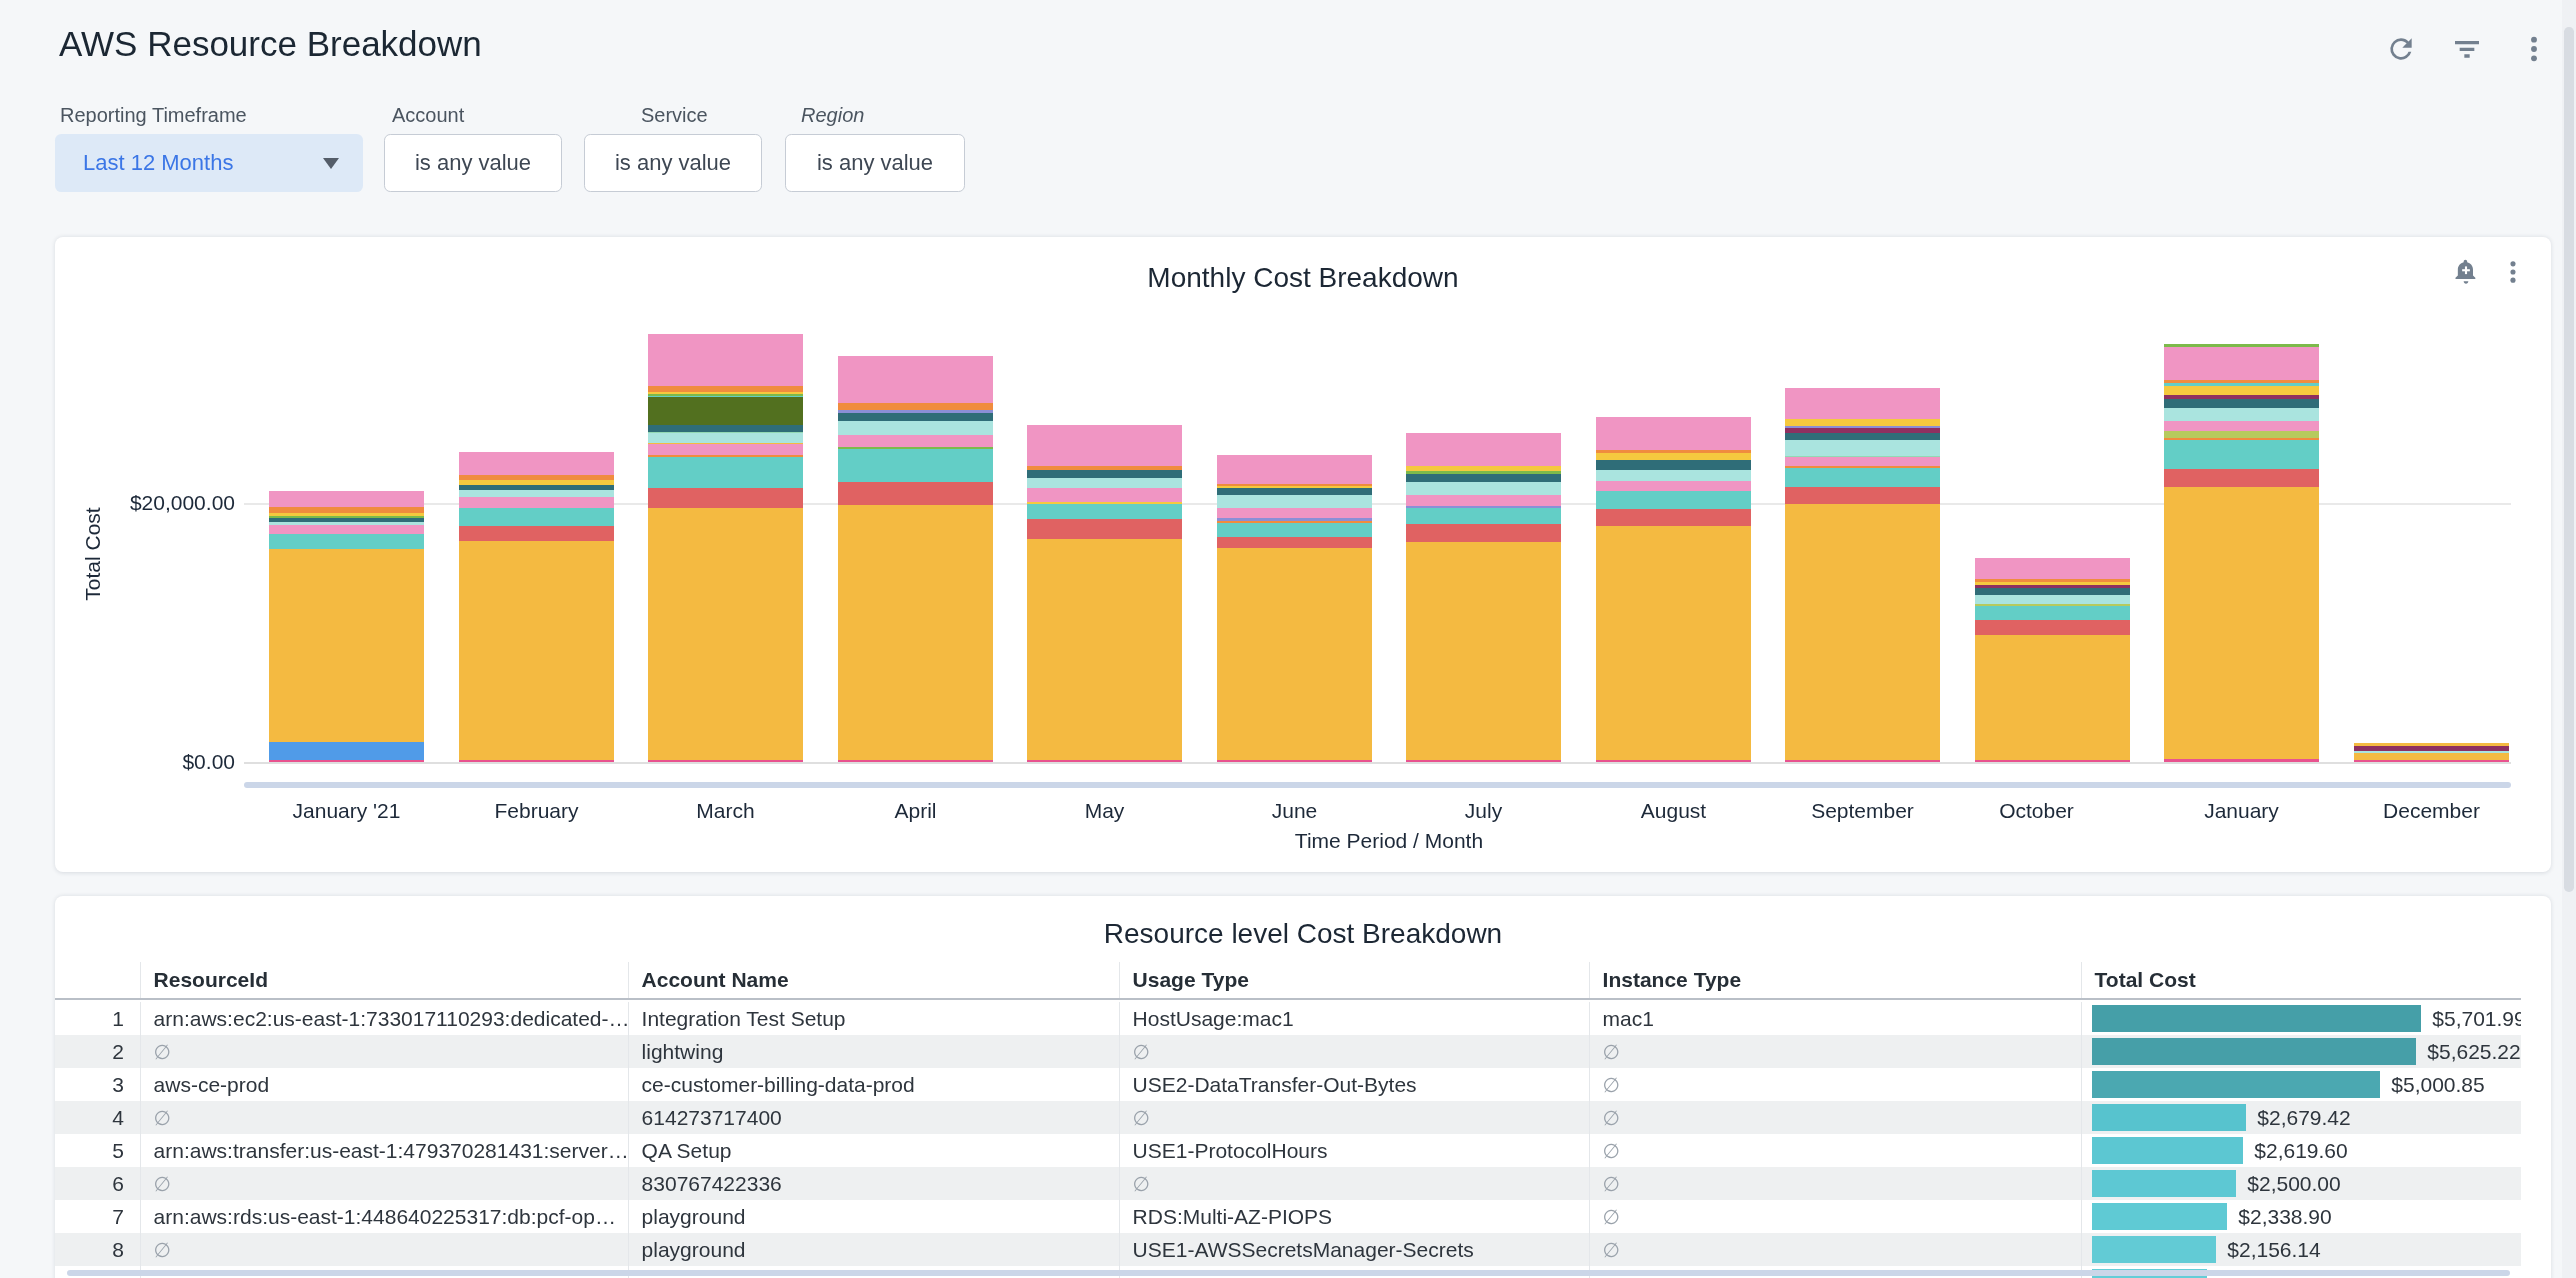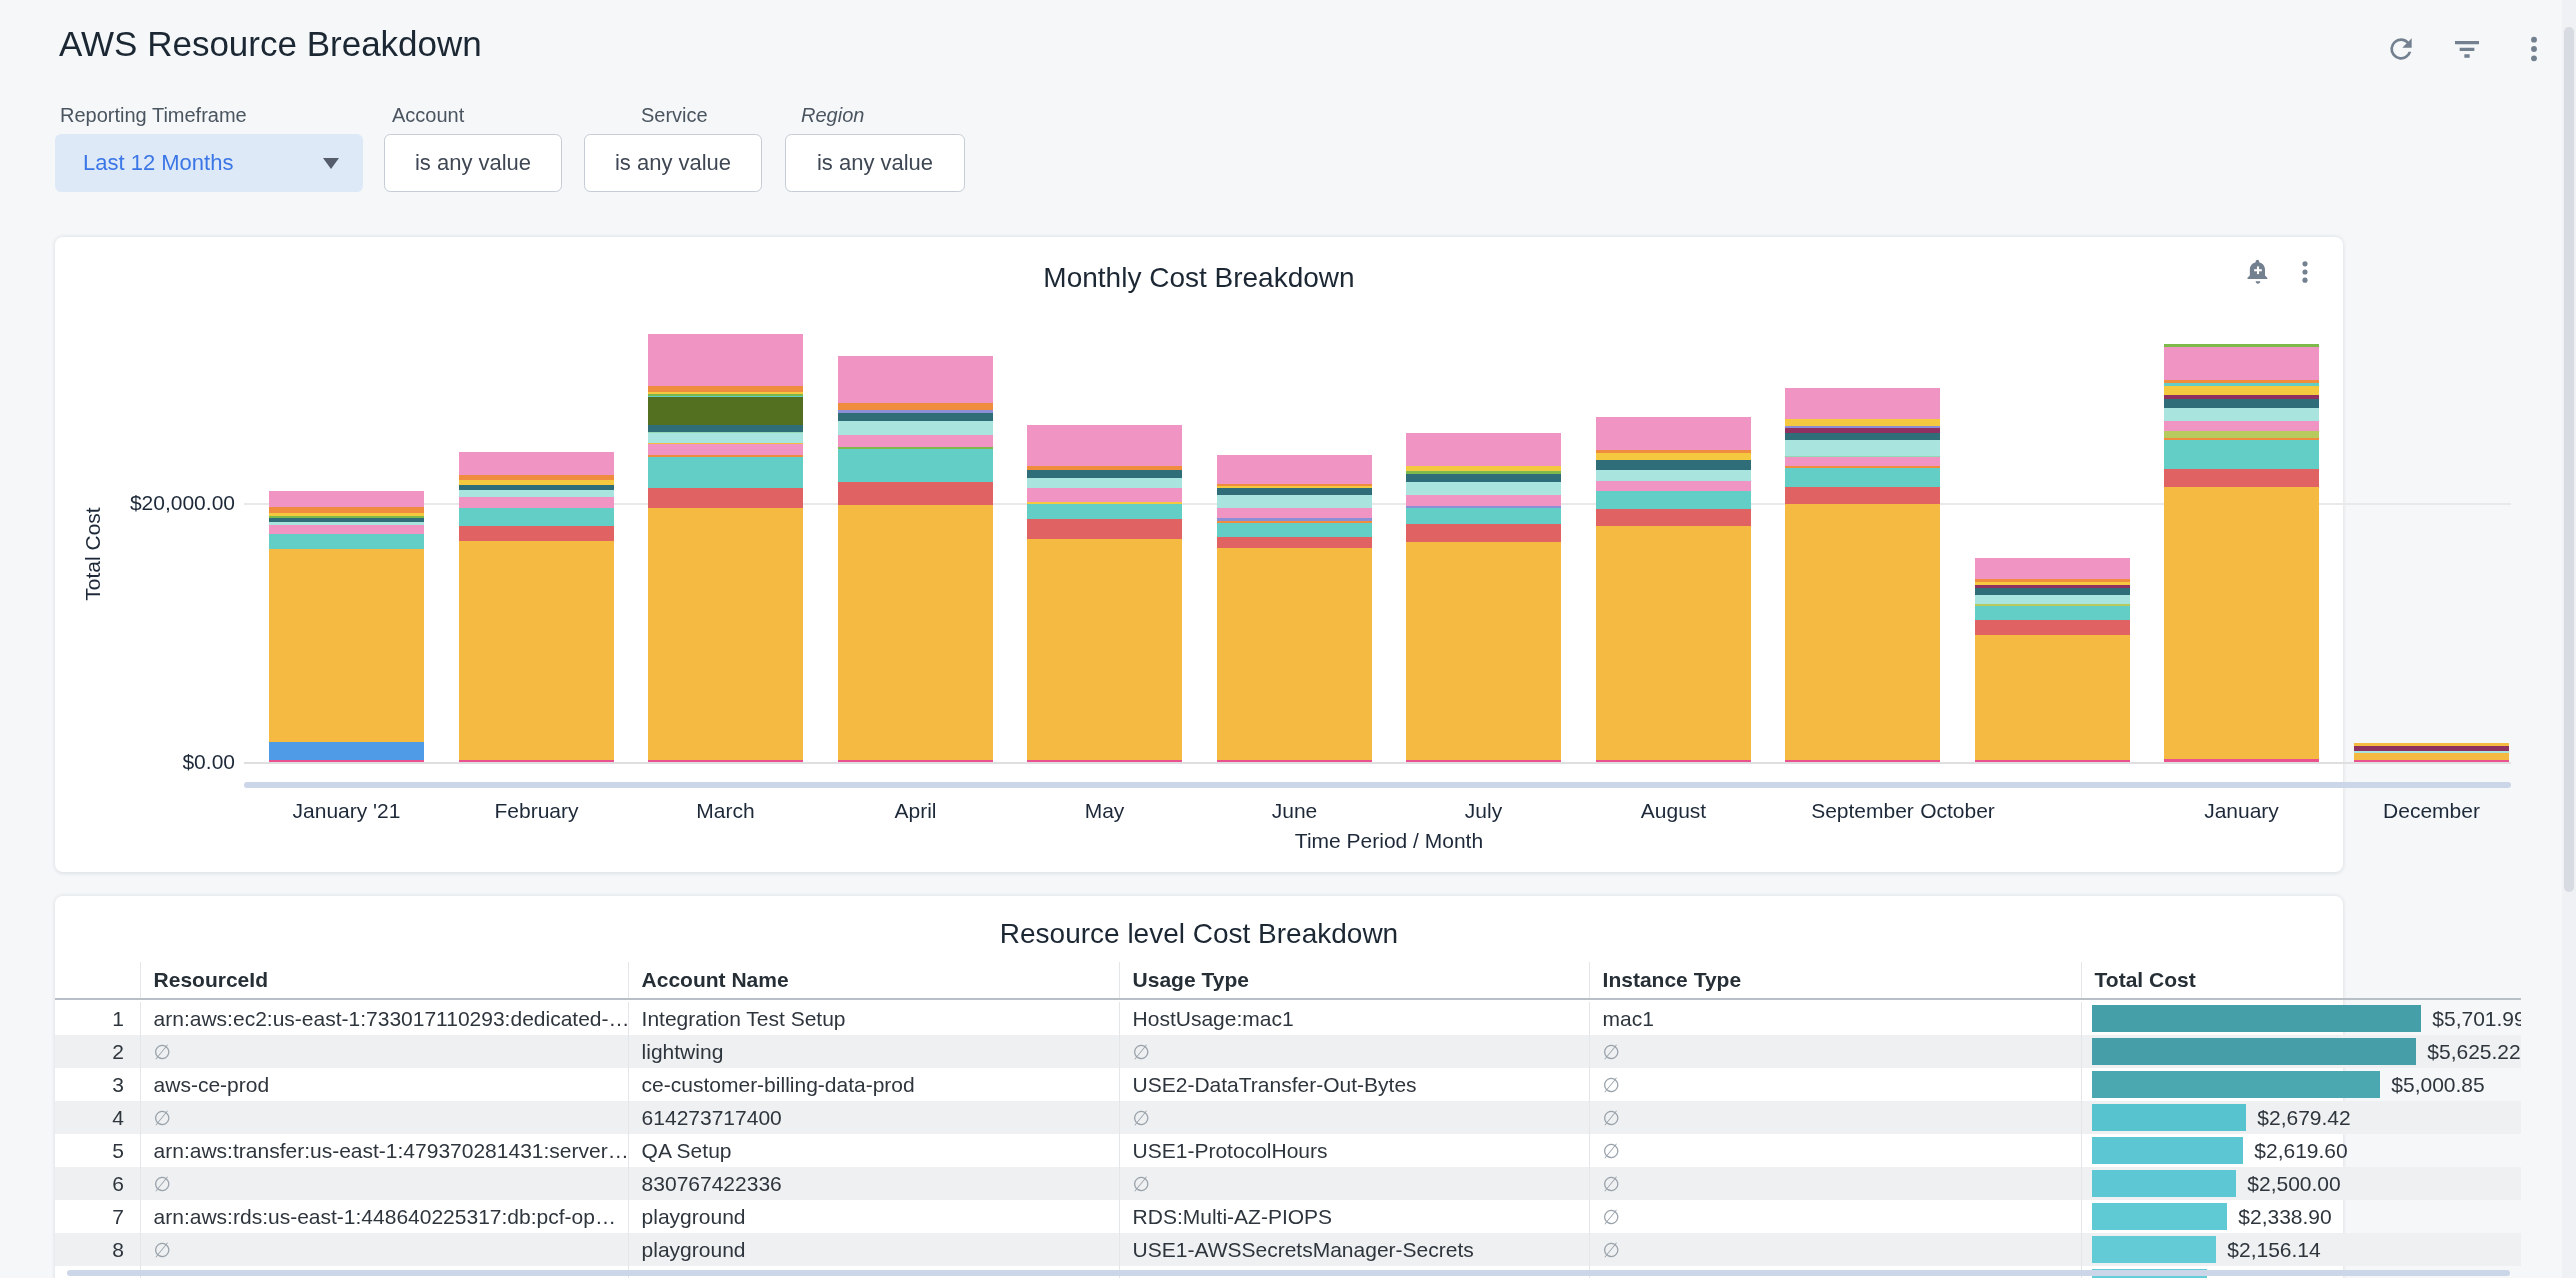--- a/index.html
+++ b/index.html
@@ -11,21 +11,21 @@
   .hdr-icon svg{width:100%;height:100%;fill:#73808f;}
   
   .filter-label{position:absolute;top:104px;font-size:20px;color:#4b5560;}
   .filter-ctrl{position:absolute;top:134px;height:58px;border-radius:6.3px;display:flex;align-items:center;
                font-size:22px;box-sizing:border-box;cursor:pointer;}
   .filter-select{background:#dde9f7;color:#3b76e6;padding-left:28px;}
   .filter-btn{background:#ffffff;border:1.6px solid #c6ccd5;color:#3e4753;justify-content:center;}
   .caret{position:absolute;right:24px;top:24px;width:0;height:0;border-left:8.7px solid transparent;
          border-right:8.7px solid transparent;border-top:11px solid #545d69;}
   
-  .card{position:absolute;left:55px;width:2288px;background:#ffffff;border-radius:8px;
+  .card{position:absolute;left:55px;width:2496px;background:#ffffff;border-radius:8px;
         box-shadow:0 0.8px 4px rgba(25,39,60,.13);}
   #chart-card{top:237px;height:635px;}
   #table-card{top:896px;height:410px;}
   .card-title{position:absolute;left:0;right:0;text-align:center;font-size:28px;color:#1c2734;font-weight:500;}
   .tile-icon{position:absolute;width:28px;height:28px;color:#73808f;cursor:pointer;}
   .tile-icon svg{width:100%;height:100%;fill:#73808f;}
   
   .gridline{position:absolute;left:189px;width:2267px;height:1.6px;background:#e9e9e9;}
   .axisline{position:absolute;left:189px;width:2267px;height:1.6px;background:#dfdfdf;}
   .ytick{position:absolute;left:0;width:180px;text-align:right;font-size:21px;color:#1d2939;}
@@ -261,21 +261,21 @@
           <div class="seg" style="background: rgb(224, 98, 98); height: 15.7px;"></div>
           <div class="seg" style="background: rgb(99, 206, 198); height: 14px;"></div>
           <div class="seg" style="background: rgb(182, 202, 93); height: 1.6px;"></div>
           <div class="seg" style="background: rgb(170, 228, 223); height: 9px;"></div>
           <div class="seg" style="background: rgb(47, 109, 120); height: 6.8px;"></div>
           <div class="seg" style="background: rgb(142, 48, 96); height: 3px;"></div>
           <div class="seg" style="background: rgb(245, 201, 63); height: 3px;"></div>
           <div class="seg" style="background: rgb(240, 140, 62); height: 3px;"></div>
           <div class="seg" style="background: rgb(240, 149, 195); height: 21px;"></div>
         </div>
-        <div class="month-label" style="left: 1808px;">October</div>
+        <div class="month-label" style="left: 1887px;">October</div>
         <div class="bar" style="left: 2109px;">
           <div class="seg" style="background: rgb(232, 83, 143); height: 3px;"></div>
           <div class="seg" style="background: rgb(244, 186, 65); height: 272px;"></div>
           <div class="seg" style="background: rgb(224, 98, 98); height: 18px;"></div>
           <div class="seg" style="background: rgb(99, 206, 198); height: 29px;"></div>
           <div class="seg" style="background: rgb(240, 140, 62); height: 2.1px;"></div>
           <div class="seg" style="background: rgb(182, 202, 93); height: 6.7px;"></div>
           <div class="seg" style="background: rgb(240, 149, 195); height: 10.6px;"></div>
           <div class="seg" style="background: rgb(170, 228, 223); height: 12.7px;"></div>
           <div class="seg" style="background: rgb(47, 109, 120); height: 8.5px;"></div>

